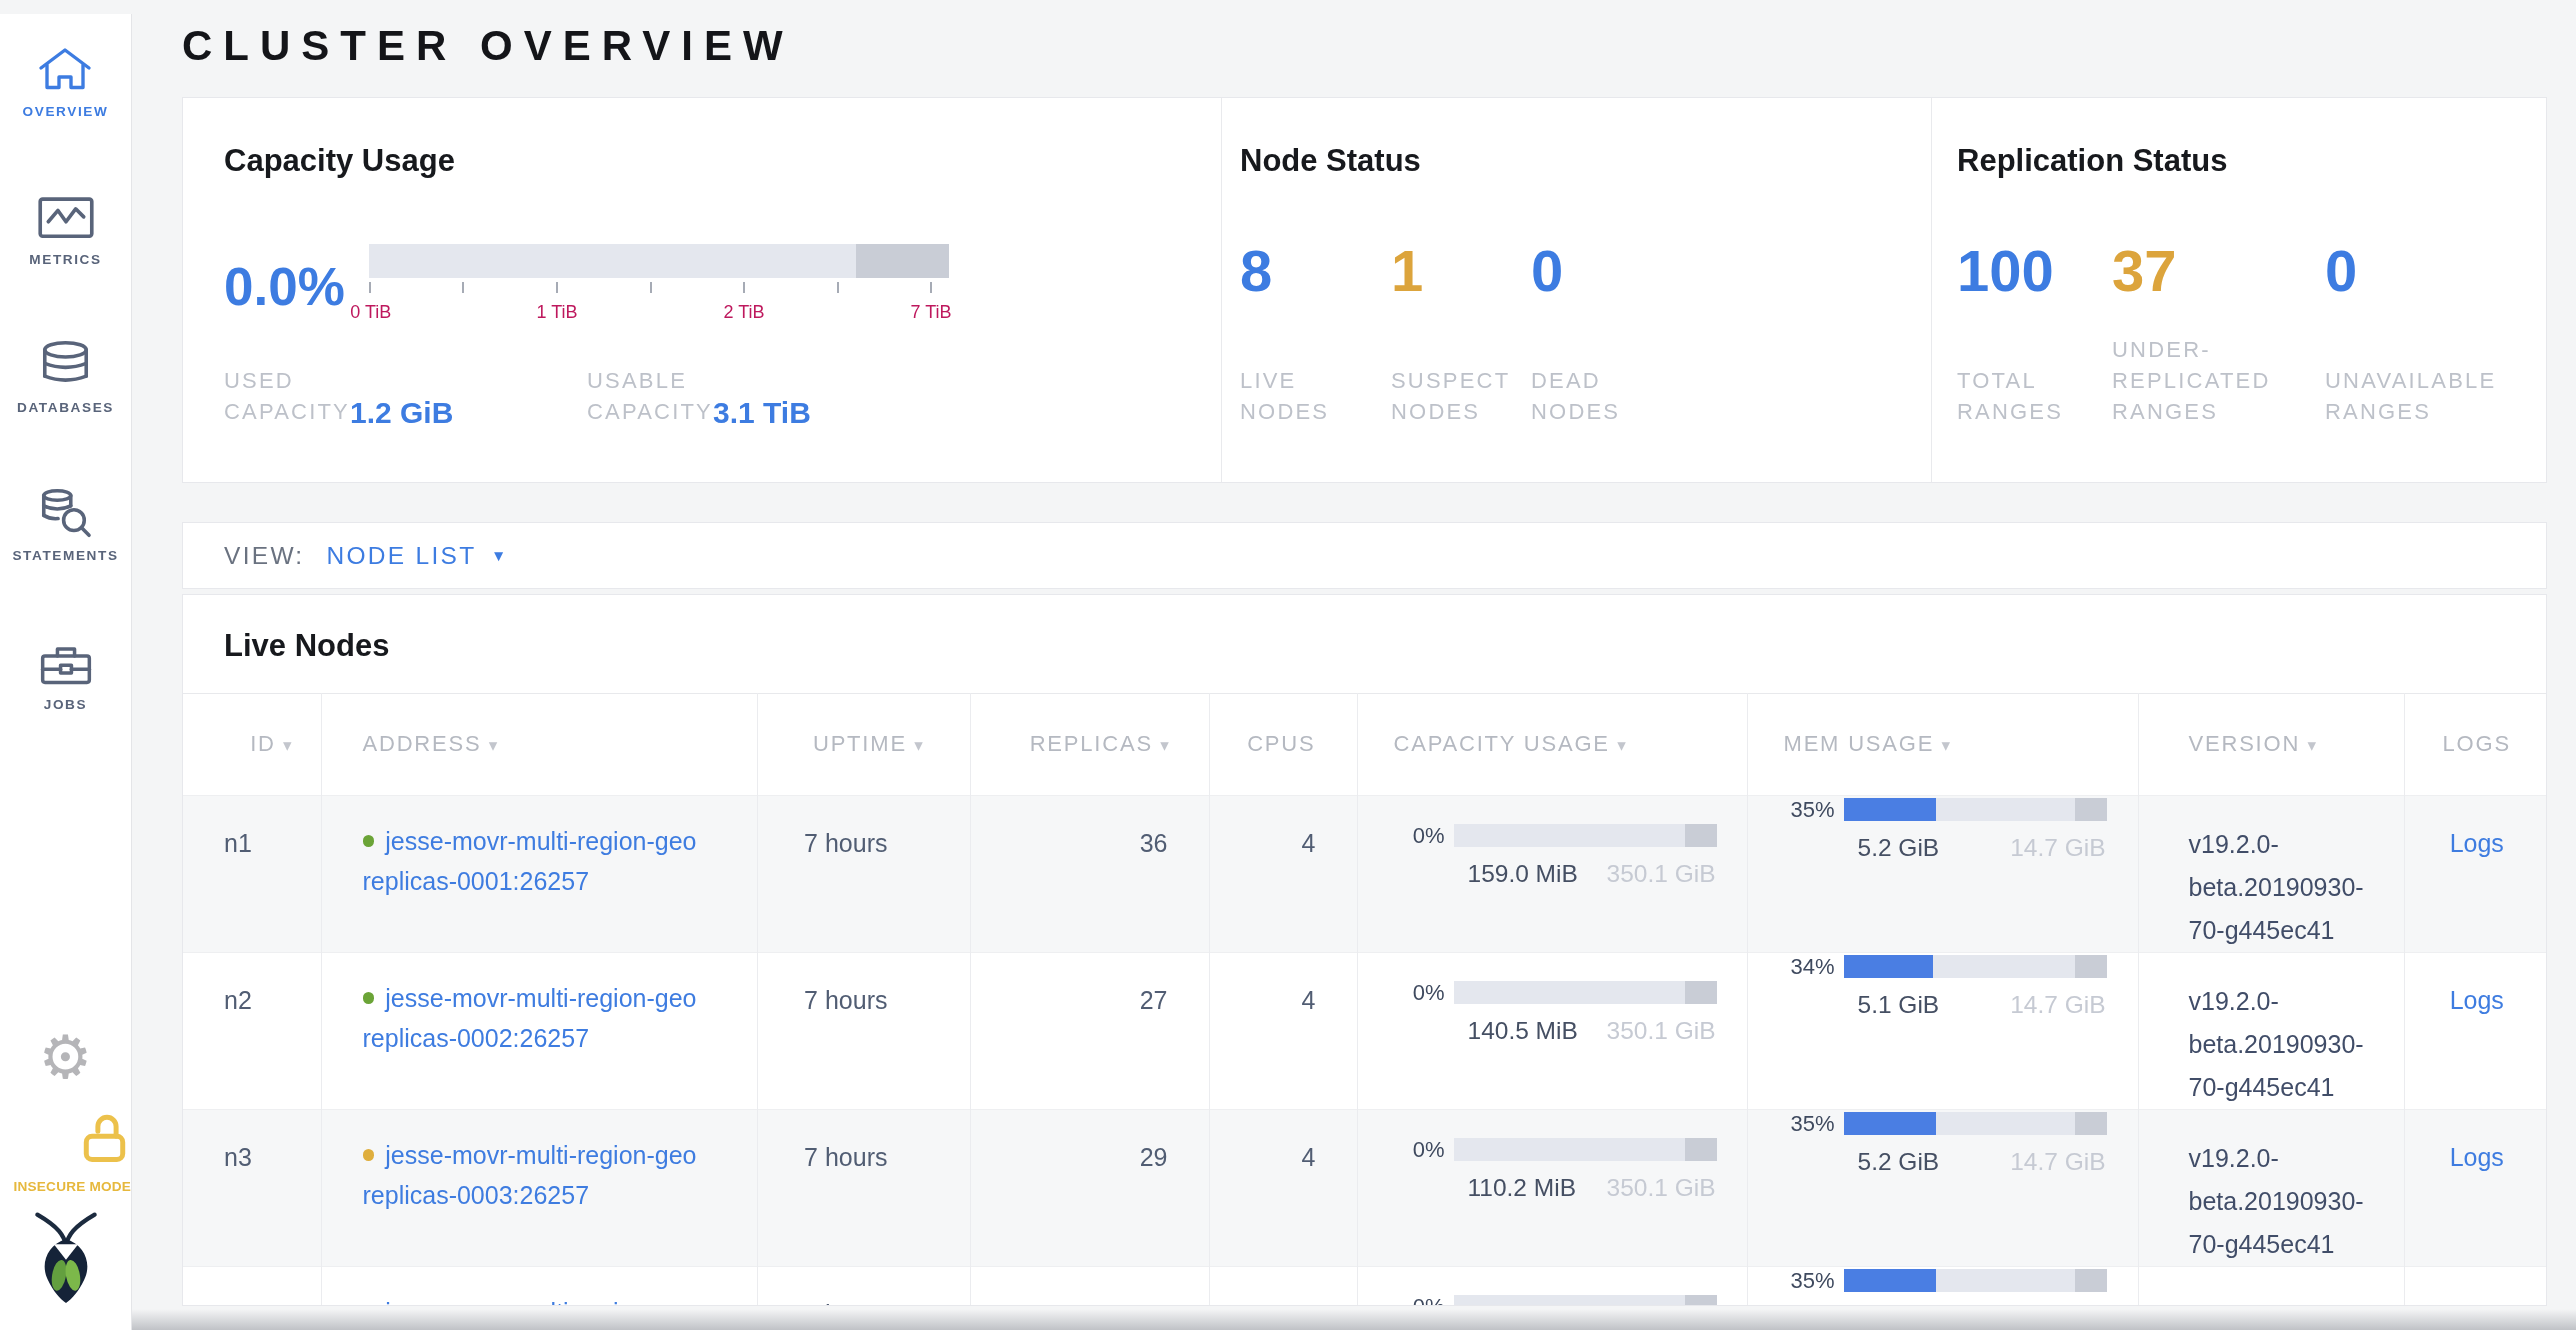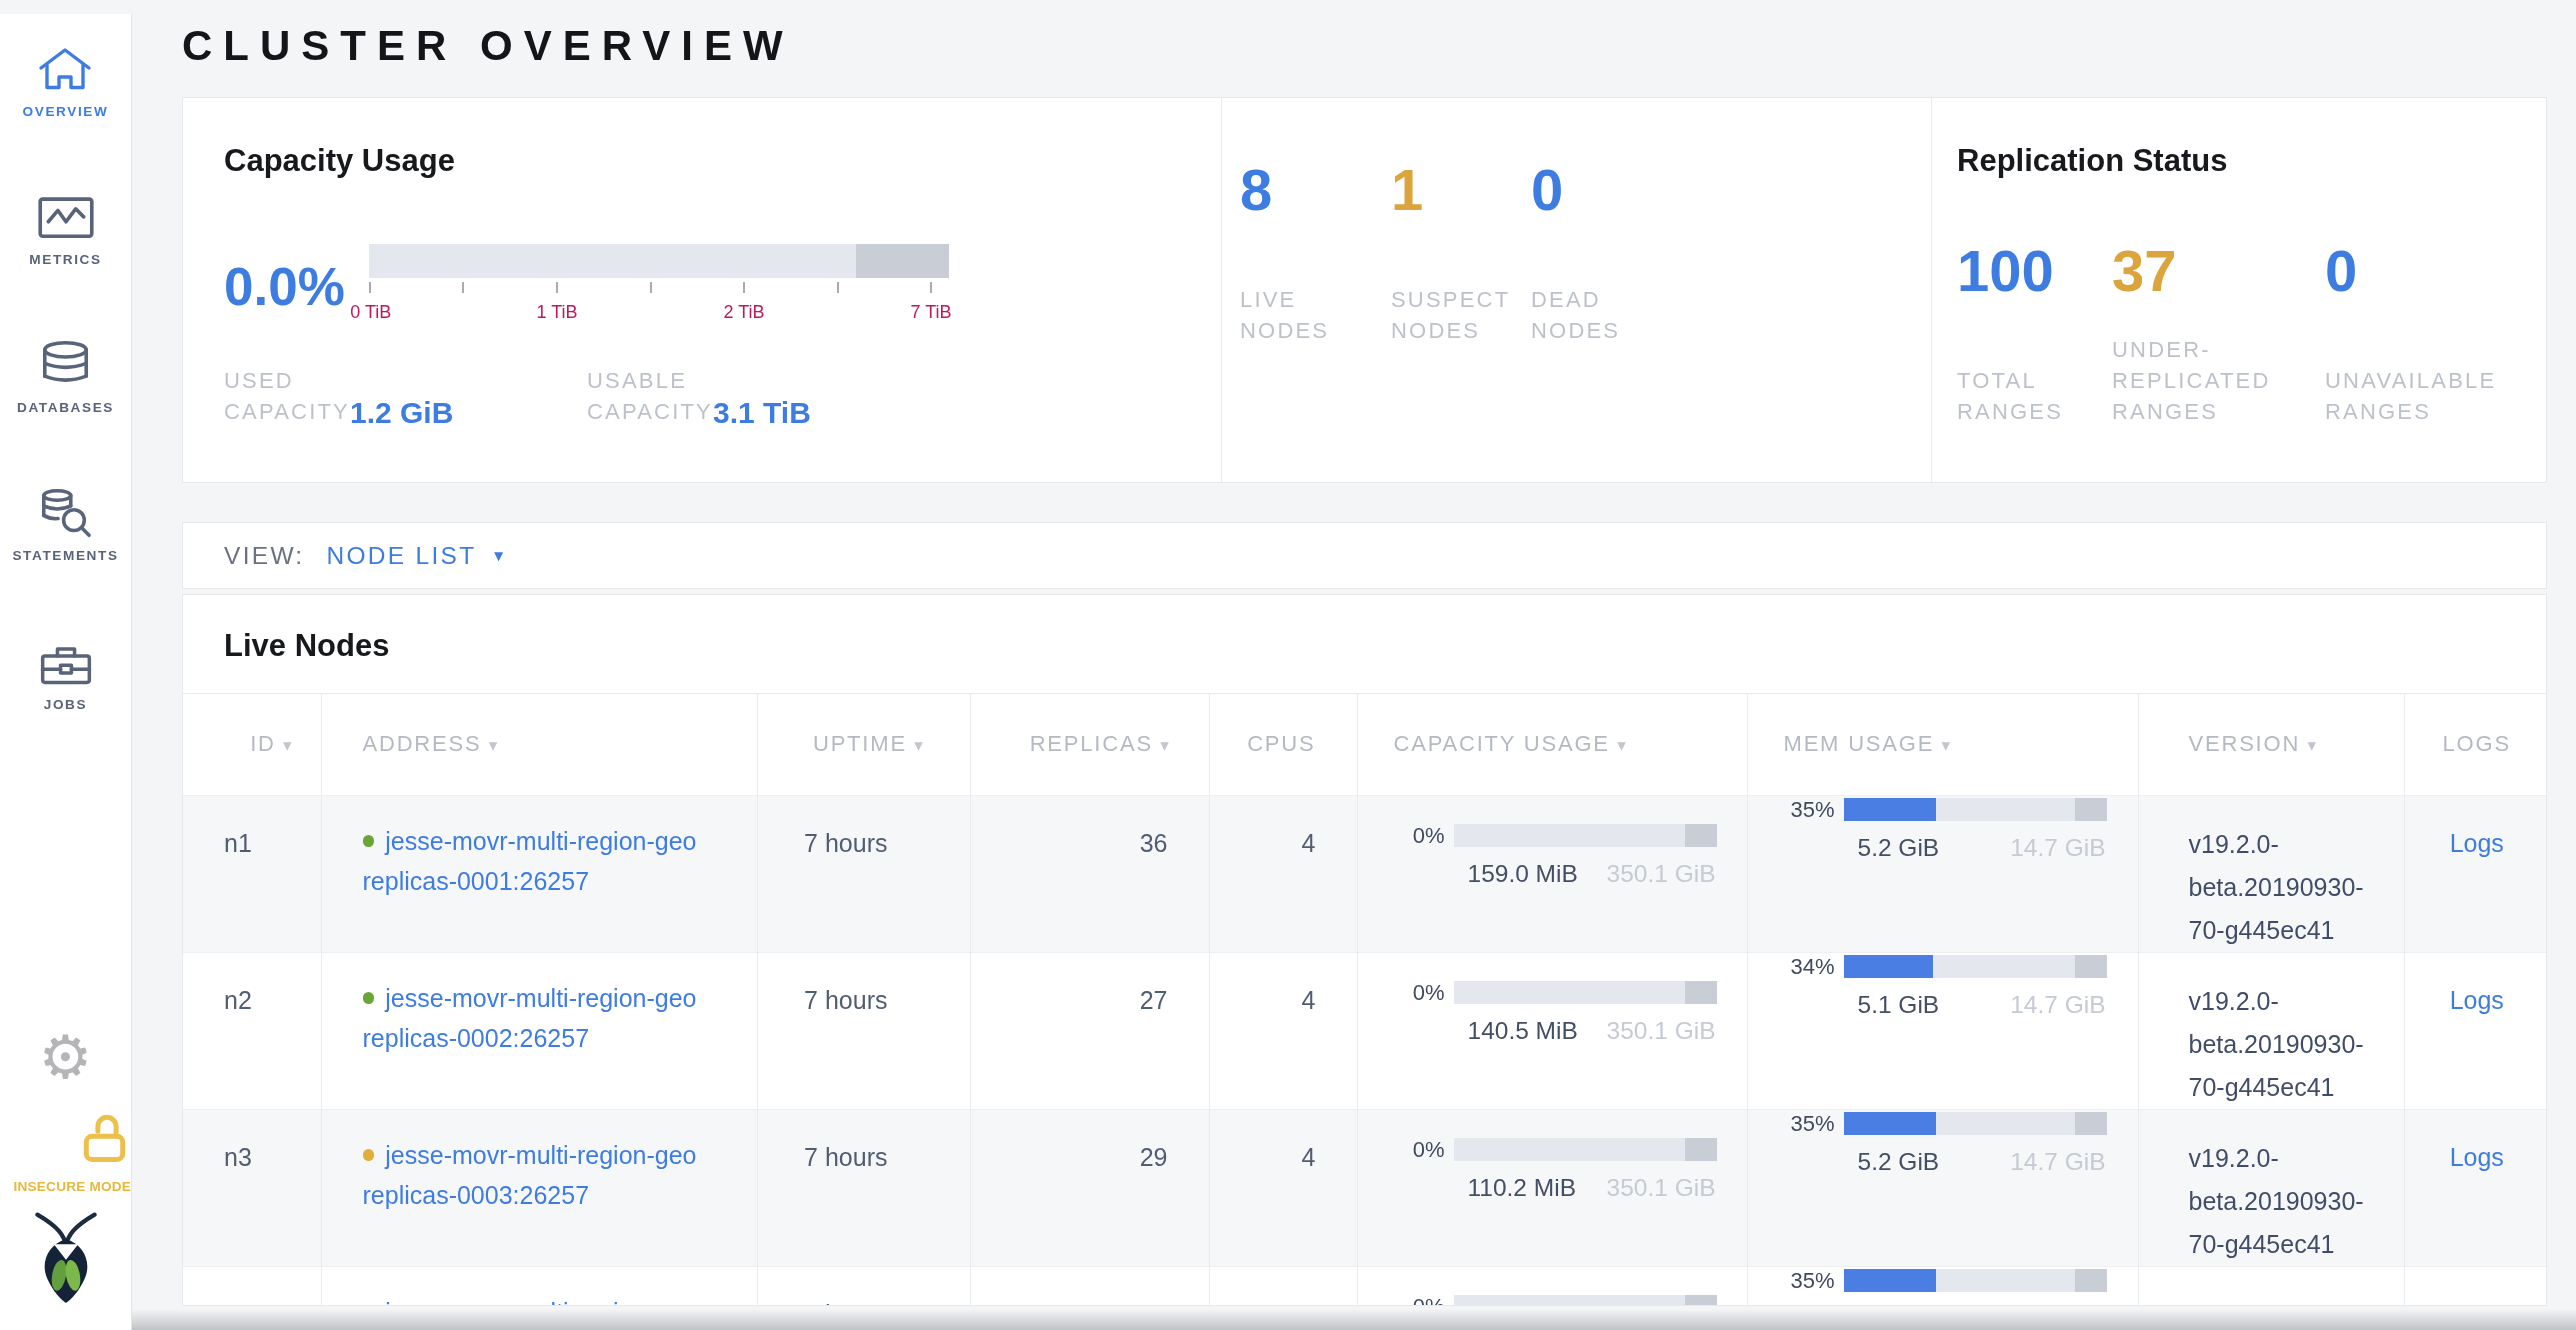--- a/index.html
+++ b/index.html
@@ -265,20 +265,21 @@
           <div class="stat-inline">
             <div class="lab">USABLE
 CAPACITY</div>
             <div class="val">3.1 TiB</div>
           </div>
         </div>
       </div>
     </div>
 
     <div class="sec sec-nodes">
+      <h3>Node Status</h3>
       <div class="section-body">
         <div class="stats-row" id="node-stats">
   <div class="stat">
     <div class="num blue">8</div>
     <div class="lab">LIVE
 NODES</div>
   </div>
 
   <div class="stat">
     <div class="num amber">1</div>

